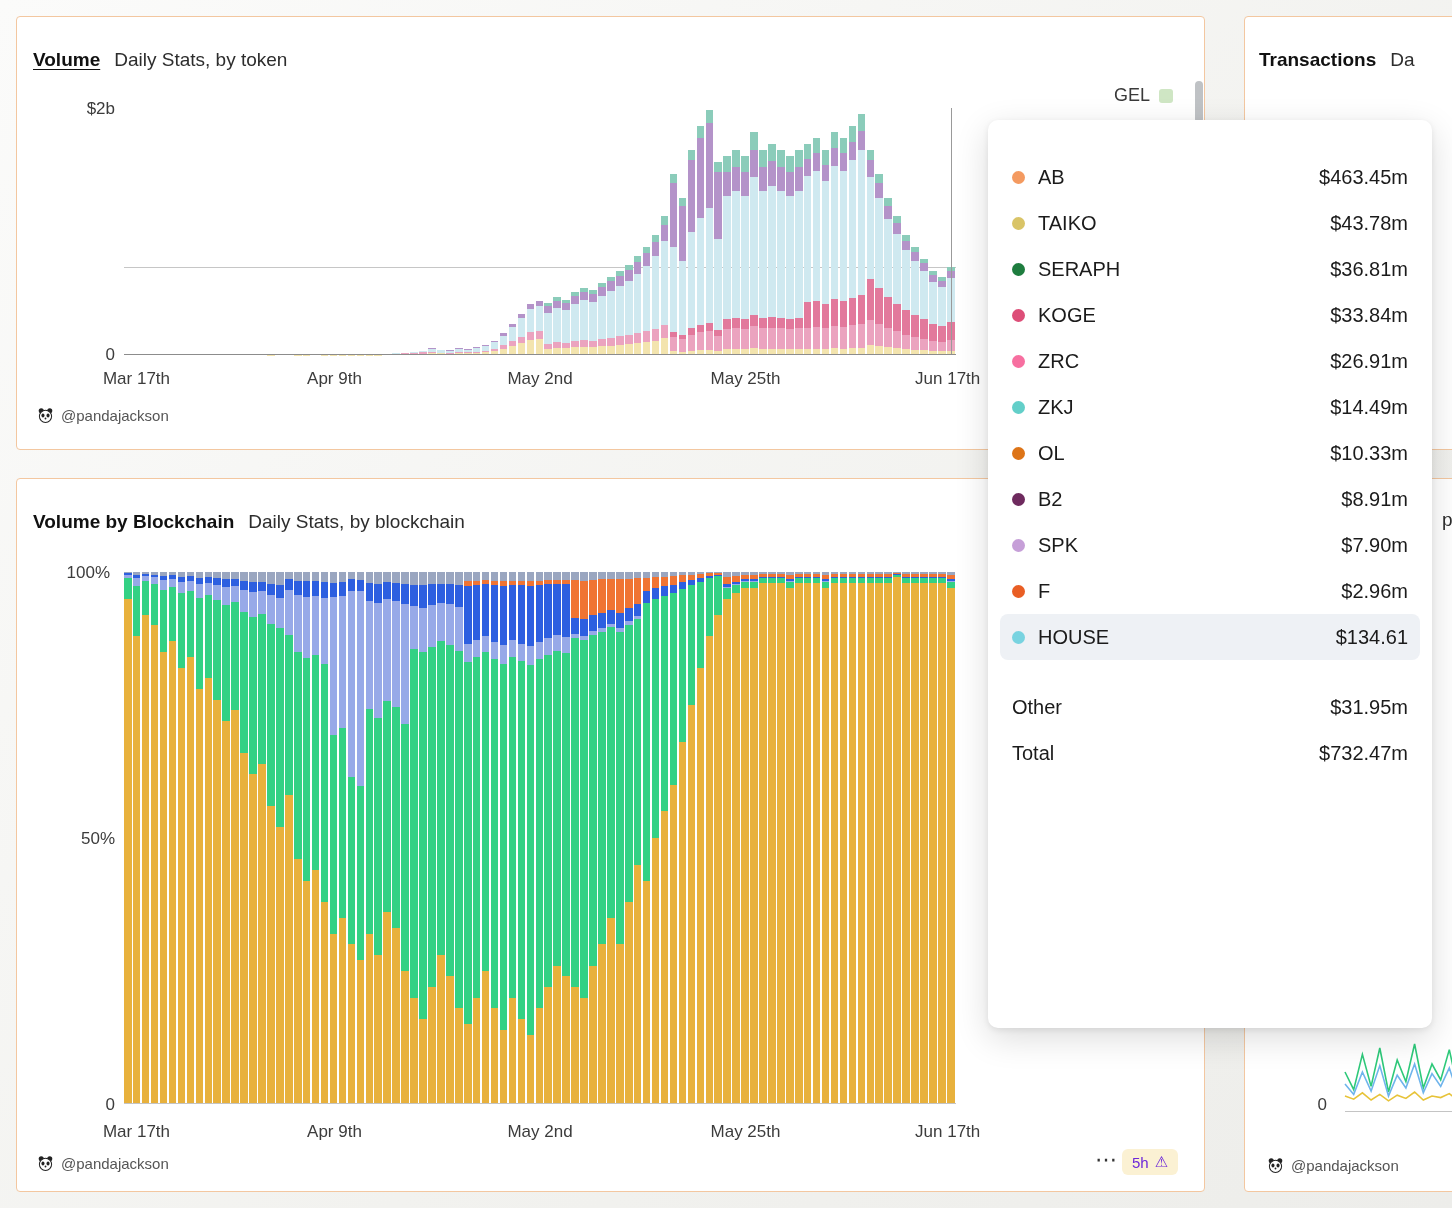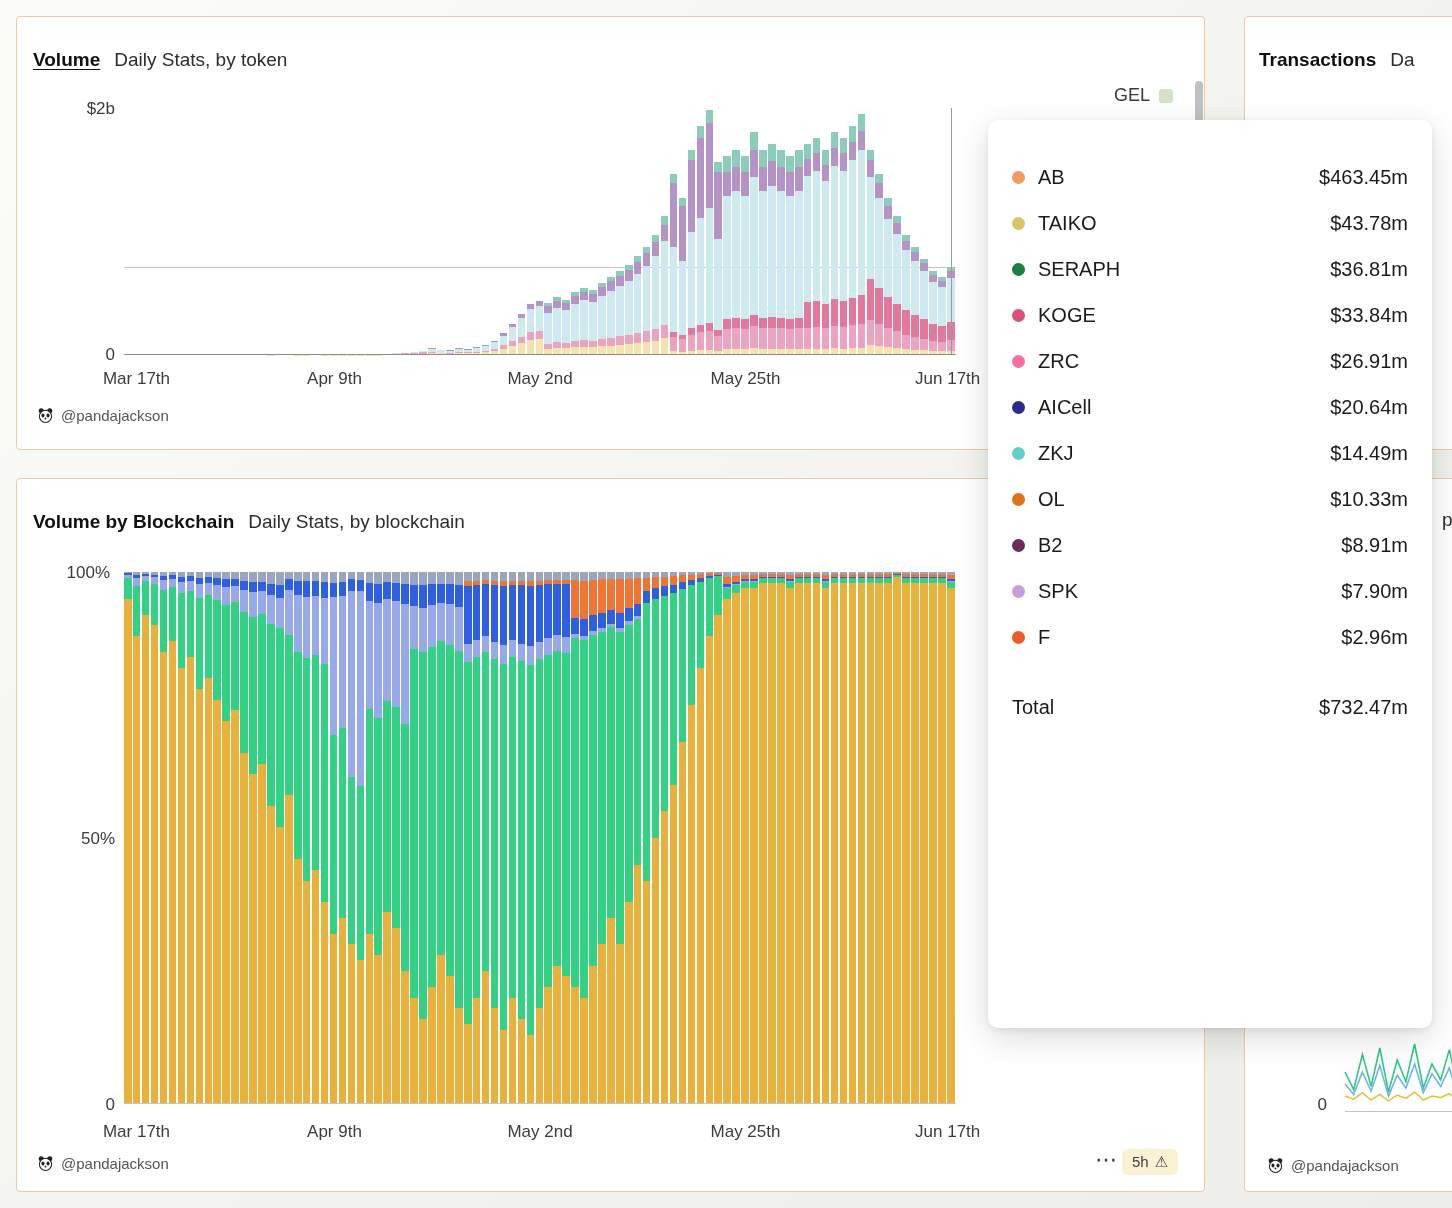--- a/index.html
+++ b/index.html
@@ -23,21 +23,21 @@
   .xlab { position:absolute; font-size:17px; color:#3c3c3c; transform:translateX(-50%); white-space:nowrap; }
   .xlab-row { position:absolute; height:22px; }
   .attr { position:absolute; font-size:15px; color:#555; display:flex; align-items:center; gap:7px; }
   .panda-icon { width:17px; height:17px; display:inline-block; }
   .legend-item { position:absolute; display:flex; align-items:center; gap:9px; font-size:18px; color:#3a3a3a; }
   .legend-swatch { width:14px; height:14px; border-radius:3px; display:inline-block; }
   .scroll-thumb { position:absolute; width:8px; height:42px; border-radius:4px; background:#bfc2c5; }
   .crosshair-v { position:absolute; top:0; bottom:0; width:1px; background:#9a9a9a; }
   .crosshair-h { position:absolute; left:0; right:0; height:1px; background:#c6c6c6; }
   .menu-dots { position:absolute; font-size:22px; color:#333; letter-spacing:2px; cursor:pointer; }
-  .stale-badge { position:absolute; display:flex; align-items:flex-start; gap:6px; background:#fbf1d3; color:#404040;
+  .stale-badge { position:absolute; display:flex; align-items:center; gap:6px; background:#fbf1d3; color:#6d28d9;
     font-size:15px; padding:4px 10px; border-radius:6px; }
   
   .tooltip { position:absolute; left:988px; top:120px; width:444px; height:908px; background:#fff;
     border-radius:10px; box-shadow:0 10px 34px rgba(0,0,0,.14), 0 2px 6px rgba(0,0,0,.08);
     padding:24px 24px 24px 24px; z-index:50; }
   .tt-head { display:flex; justify-content:space-between; align-items:center; height:34px; }
   .tt-date { font-size:21px; font-weight:bold; color:#111; }
   .tt-counter { background:#ececea; color:#3a3a3a; font-size:17px; padding:4px 10px; border-radius:6px; }
   .tt-list { margin-top:10px; }
   .tt-row { display:flex; justify-content:space-between; align-items:center; height:46px; font-size:20px; }
@@ -1413,27 +1413,20 @@
       </div>
       <div class="tt-row">
         <span class="tt-left">
           <span class="tt-dot" style="background:#f76fa0"></span>
           <span class="tt-nm">ZRC</span>
         </span>
         <span class="tt-val">$26.91m</span>
       </div>
       <div class="tt-row">
         <span class="tt-left">
-          <span class="tt-dot" style="background:#2e2b86"></span>
-          <span class="tt-nm">AICell</span>
-        </span>
-        <span class="tt-val">$20.64m</span>
-      </div>
-      <div class="tt-row">
-        <span class="tt-left">
           <span class="tt-dot" style="background:#63cfc9"></span>
           <span class="tt-nm">ZKJ</span>
         </span>
         <span class="tt-val">$14.49m</span>
       </div>
       <div class="tt-row">
         <span class="tt-left">
           <span class="tt-dot" style="background:#dd7417"></span>
           <span class="tt-nm">OL</span>
         </span>
@@ -1453,20 +1446,31 @@
         </span>
         <span class="tt-val">$7.90m</span>
       </div>
       <div class="tt-row">
         <span class="tt-left">
           <span class="tt-dot" style="background:#e95e24"></span>
           <span class="tt-nm">F</span>
         </span>
         <span class="tt-val">$2.96m</span>
       </div>
+      <div class="tt-row hl">
+        <span class="tt-left">
+          <span class="tt-dot" style="background:#78d3e0"></span>
+          <span class="tt-nm">HOUSE</span>
+        </span>
+        <span class="tt-val">$134.61</span>
+      </div>
     </div>
   <div class="tt-summary">
+    <div class="tt-srow">
+      <span>Other</span>
+      <span>$31.95m</span>
+    </div>
     <div class="tt-srow">
       <span>Total</span>
       <span>$732.47m</span>
     </div>
   </div>
 </div>
 
 </body></html>

